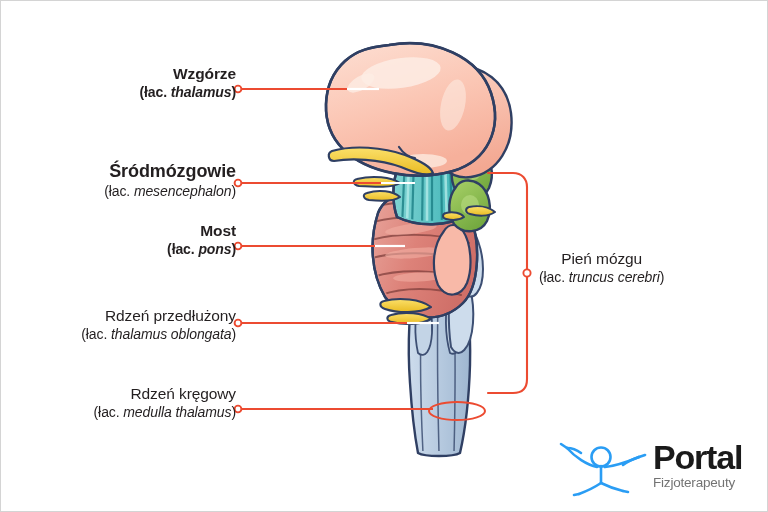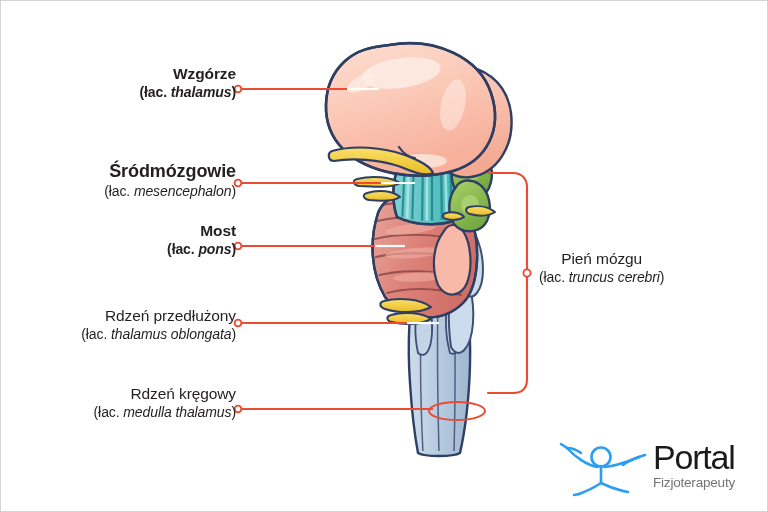--- a/index.html
+++ b/index.html
@@ -57,21 +57,21 @@
     width: 196px;
     height: 62px;
   }
   .logo-text {
     position: absolute;
     left: 96px;
     top: 2px;
   }
   .logo-main {
     font-size: 34px;
-    font-weight: normal;
+    font-weight: bold;
     color: #1a1a1a;
     letter-spacing: -1.2px;
     line-height: 1;
   }
   .logo-sub {
     font-size: 13.5px;
     color: #737373;
     letter-spacing: -0.2px;
     margin-top: 1px;
   }

